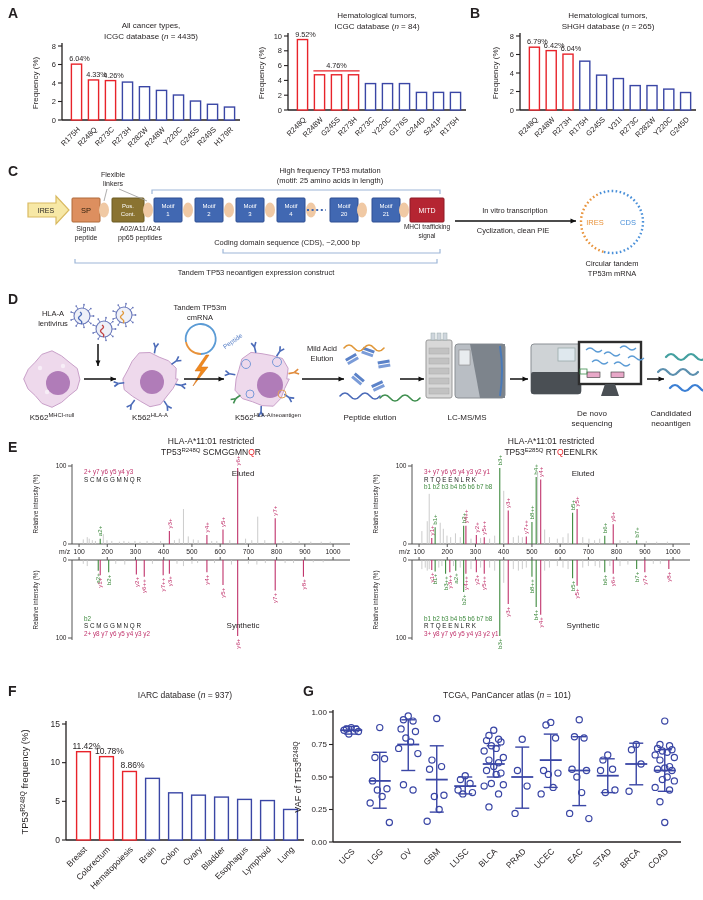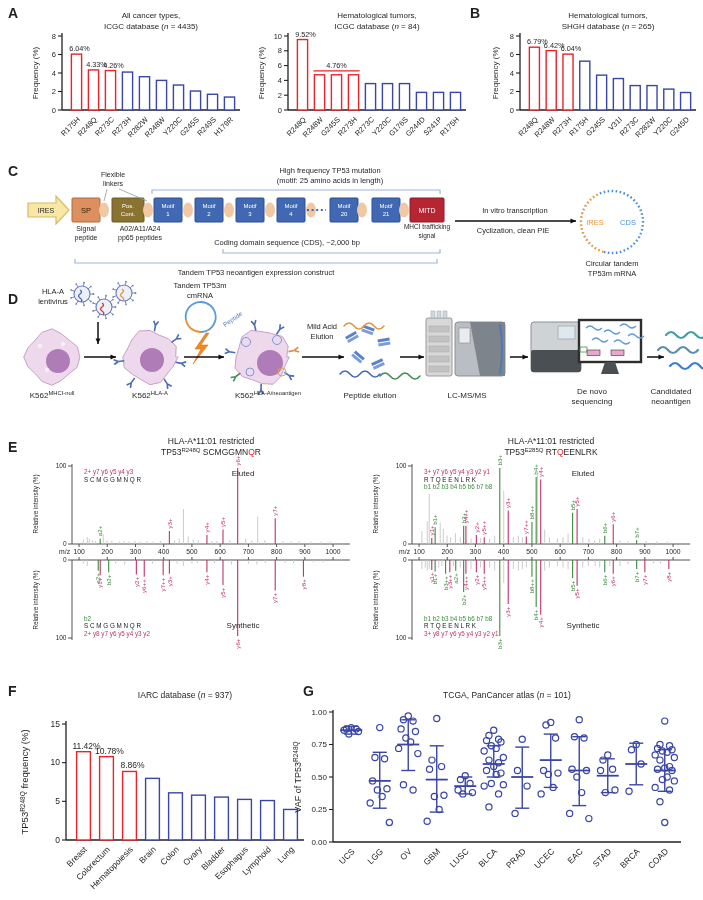--- a/index.html
+++ b/index.html
@@ -14,21 +14,21 @@
 
 <div class="page">
   <span class="plabel" style="left:8px;top:6px">A</span>
   <span class="plabel" style="left:470px;top:6px">B</span>
   <span class="plabel" style="left:8px;top:164px">C</span>
   <span class="plabel" style="left:8px;top:292px">D</span>
   <span class="plabel" style="left:8px;top:440px">E</span>
   <span class="plabel" style="left:8px;top:684px">F</span>
   <span class="plabel" style="left:303px;top:684px">G</span>
 
-  <div class="chart" style="left:26px;top:6px"><svg width="222" height="158" viewBox="0 0 222 158">
+  <div class="chart" style="left:26px;top:16px"><svg width="222" height="158" viewBox="0 0 222 158">
         <text x="125" y="12" font-size="8" text-anchor="middle" fill="#231f20"><tspan>All cancer types,</tspan></text>
         <text x="125" y="23" font-size="8" text-anchor="middle" fill="#231f20"><tspan>ICGC database (</tspan><tspan font-style="italic">n</tspan><tspan> = 4435)</tspan></text>
         <line x1="36" y1="27" x2="36" y2="104" stroke="#231f20" stroke-width="1.3"></line>
         <line x1="36" y1="104" x2="214" y2="104" stroke="#231f20" stroke-width="1.3"></line>
         <line x1="32" y1="104" x2="36" y2="104" stroke="#231f20" stroke-width="1.1"></line>
         <text x="30" y="106.6" font-size="7.5" text-anchor="end" fill="#231f20">0</text>
         <line x1="32" y1="85.5" x2="36" y2="85.5" stroke="#231f20" stroke-width="1.1"></line>
         <text x="30" y="88.1" font-size="7.5" text-anchor="end" fill="#231f20">2</text>
         <line x1="32" y1="67" x2="36" y2="67" stroke="#231f20" stroke-width="1.1"></line>
         <text x="30" y="69.6" font-size="7.5" text-anchor="end" fill="#231f20">4</text>
@@ -202,21 +202,21 @@
         <polygon points="576,56 570.5214663581262,58.44656271835742 570.5214663581262,53.55343728164258" fill="#111"></polygon>
         <text x="515" y="48" font-size="7.5" text-anchor="middle" fill="#231f20">In vitro transcription</text>
         <text x="513" y="68" font-size="7.5" text-anchor="middle" fill="#231f20">Cyclization, clean PIE</text>
         <path d="M 597.7067465673219 29.49176657236536 A 31 31 0 0 0 603.9589564135216 86.9389648792398" fill="none" stroke="#e8923a" stroke-width="2.4" stroke-dasharray="1.6,2.4"></path>
         <path d="M 603.9589564135216 86.9389648792398 A 31 31 0 1 0 597.7067465673219 29.49176657236536" fill="none" stroke="#4a90d9" stroke-width="2.4" stroke-dasharray="1.6,2.4"></path>
         <text x="595" y="60" font-size="7.5" text-anchor="middle" fill="#e8923a">IRES</text>
         <text x="628" y="60" font-size="7.5" text-anchor="middle" fill="#4a90d9">CDS</text>
         <text x="612" y="101" font-size="7.5" text-anchor="middle" fill="#231f20">Circular tandem</text>
         <text x="612" y="111" font-size="7.5" text-anchor="middle" fill="#231f20">TP53m mRNA</text>
       </svg></div>
-  <div class="chart" style="left:0;top:280px" id="workflowD"><svg width="703" height="140" viewBox="0 0 703 140">
+  <div class="chart" style="left:0;top:302px" id="workflowD"><svg width="703" height="140" viewBox="0 0 703 140">
         <text x="53" y="14" font-size="7.5" text-anchor="middle" fill="#231f20">HLA-A</text>
         <text x="53" y="23.5" font-size="7.5" text-anchor="middle" fill="#231f20">lentivirus</text>
         <circle cx="82" cy="14" r="8" fill="#eef0f8" stroke="#6b79bb" stroke-width="1.1"></circle>
         <line x1="90" y1="14" x2="93" y2="14" stroke="#6b79bb" stroke-width="0.9"></line>
         <circle cx="93.5" cy="14" r="0.9" fill="#6b79bb"></circle>
         <line x1="88.12835554495183" y1="19.142300877492314" x2="90.42648887430876" y2="21.070663706551933" stroke="#6b79bb" stroke-width="0.9"></line>
         <circle cx="90.80951109586825" cy="21.3920575113952" r="0.9" fill="#6b79bb"></circle>
         <line x1="83.38918542133544" y1="21.878462024097665" x2="83.91012995433624" y2="24.83288528313429" stroke="#6b79bb" stroke-width="0.9"></line>
         <circle cx="83.9969540431697" cy="25.32528915964039" r="0.9" fill="#6b79bb"></circle>
         <line x1="78" y1="20.92820323027551" x2="76.5" y2="23.526279441628827" stroke="#6b79bb" stroke-width="0.9"></line>

